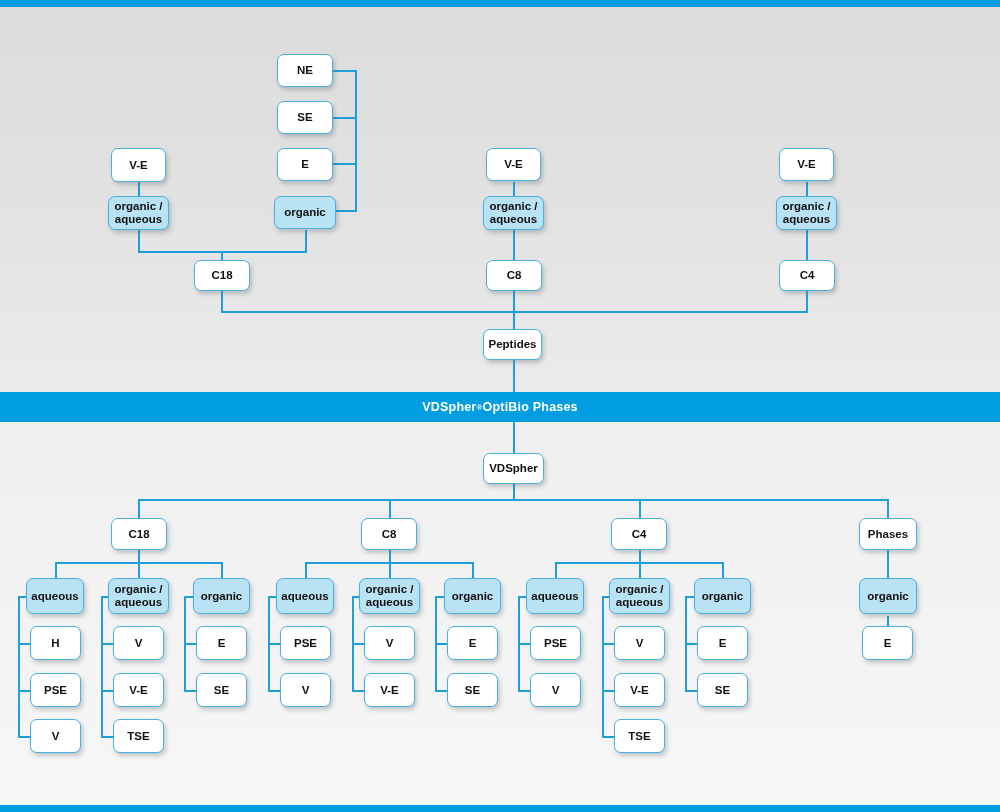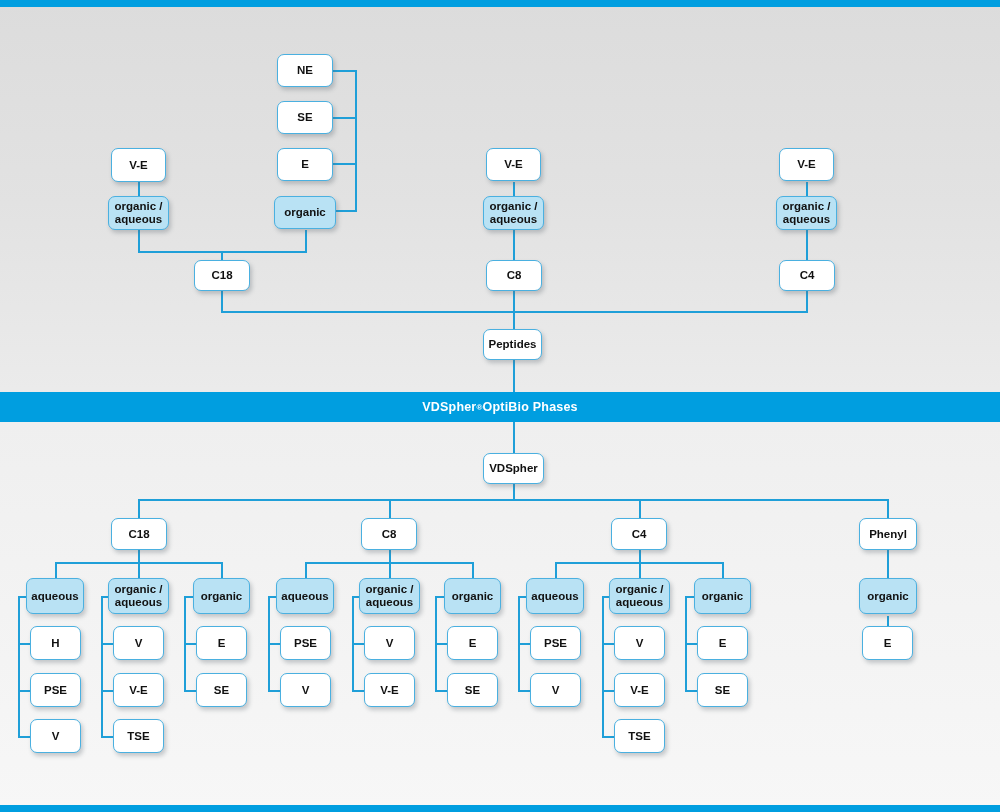--- a/index.html
+++ b/index.html
@@ -236,21 +236,21 @@
   <div class="node" style="left:111px;top:518px;width:56px;height:32px;">
     <span class="lbl">C18</span>
     </div>
   <div class="node" style="left:361px;top:518px;width:56px;height:32px;">
     <span class="lbl">C8</span>
     </div>
   <div class="node" style="left:611px;top:518px;width:56px;height:32px;">
     <span class="lbl">C4</span>
     </div>
   <div class="node" style="left:859px;top:518px;width:58px;height:32px;">
-    <span class="lbl">Phenyl</span>
+    <span class="lbl">Phases</span>
     </div>
 
   <div class="node hl" style="left:26px;top:578px;width:58px;height:36px;">
     <span class="lbl">aqueous</span>
     </div>
   <div class="node" style="left:30px;top:626px;width:51px;height:34px;">
     <span class="lbl">H</span>
     </div>
   <div class="node" style="left:30px;top:673px;width:51px;height:34px;">
     <span class="lbl">PSE</span>

